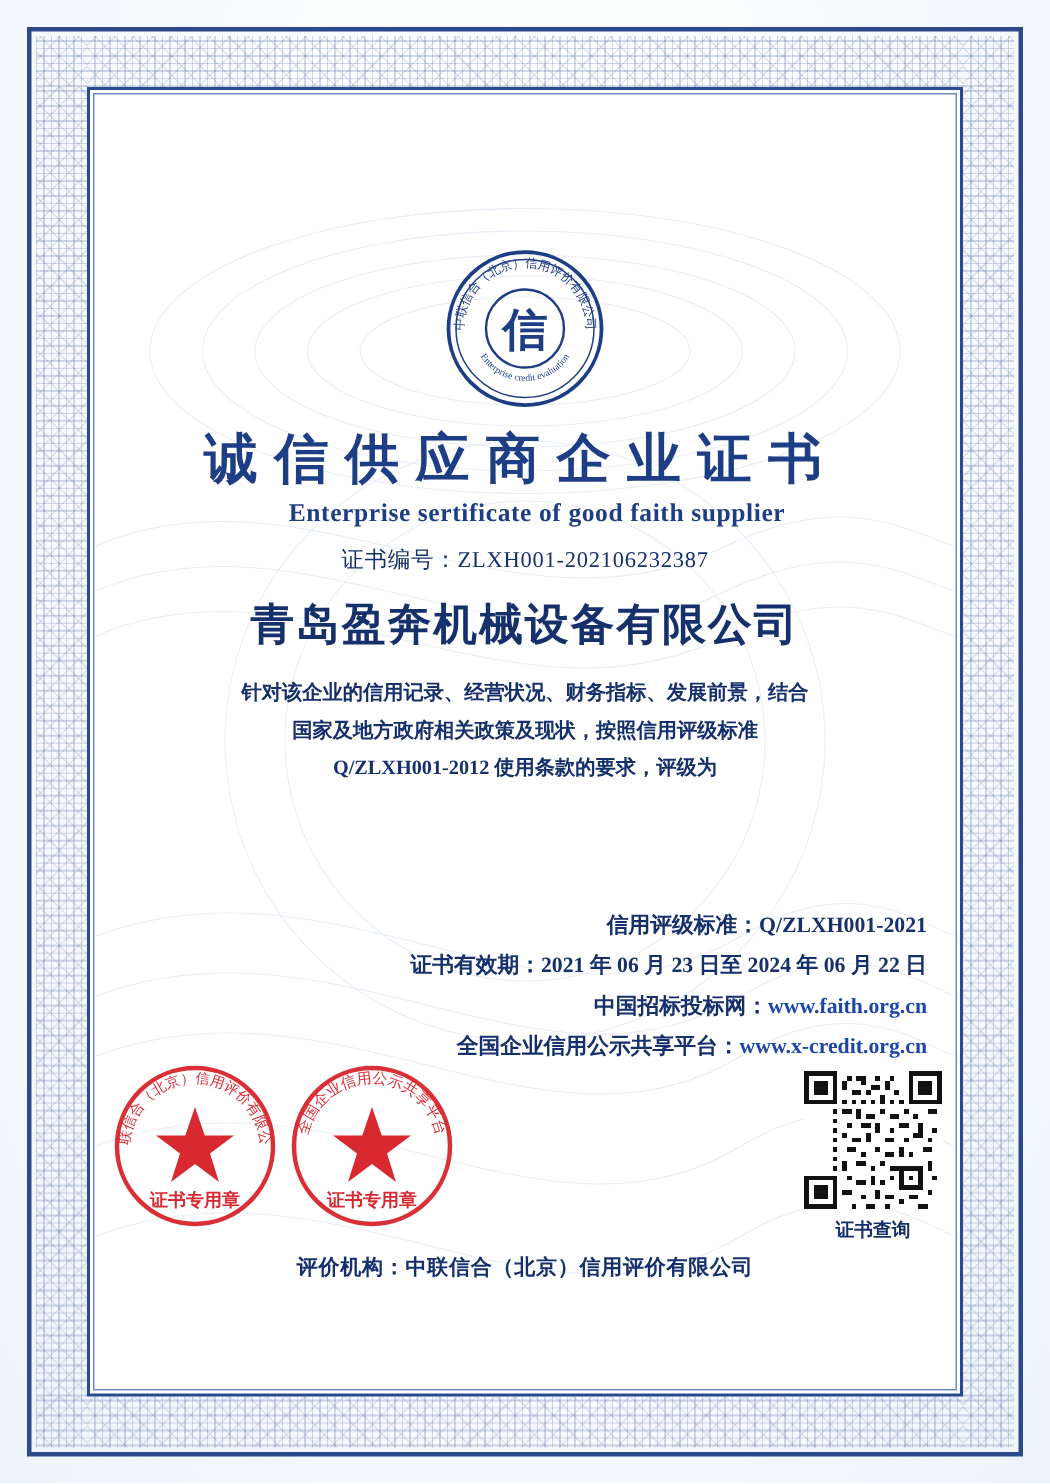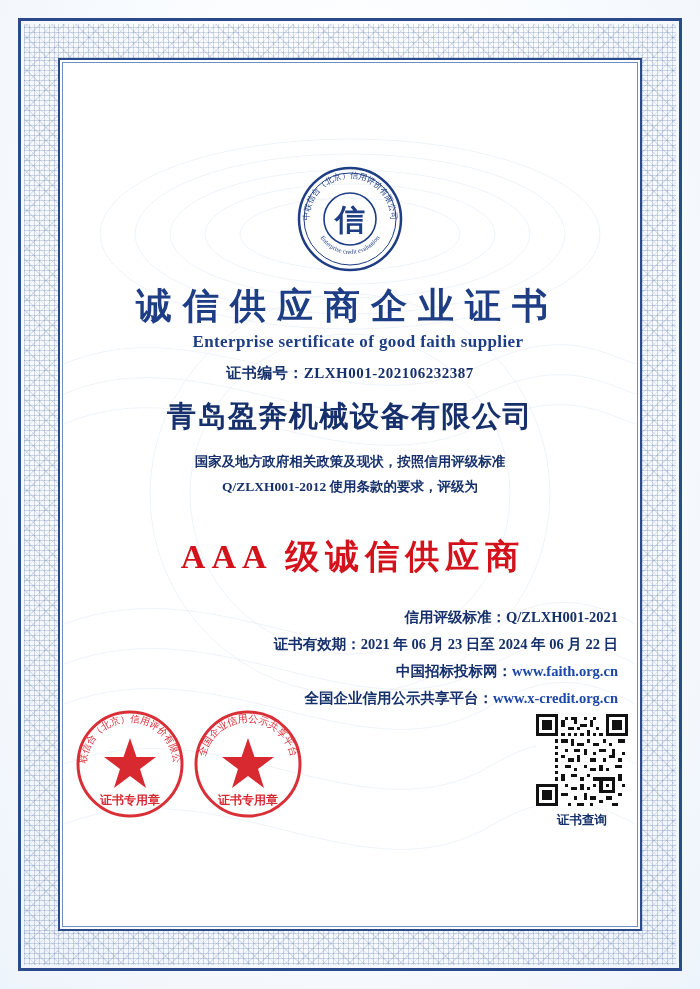--- a/index.html
+++ b/index.html
@@ -73,21 +73,21 @@
   }
   .title-en{
     position:absolute;top:268px;left:0;right:0;
     font-family:"Liberation Serif", serif;
     font-size:17px;font-weight:bold;color:#1d3d84;
     letter-spacing:.4px;
     margin-left:16px;
   }
   .cert-no{
     position:absolute;top:300px;left:0;right:0;
-    font-size:15px;font-weight:bold;color:#16306b;
+    font-size:15px;font-weight:normal;color:#16306b;
     letter-spacing:.5px;
   }
   .company{
     position:absolute;top:333px;left:0;right:0;
     font-size:29px;font-weight:bold;color:#16306b;
     letter-spacing:1.5px;
   }
   .para{
     position:absolute;top:385px;left:34px;right:34px;
     font-size:13.5px;color:#16306b;line-height:25px;
@@ -181,25 +181,25 @@
     </div>
 
     <div class="title-cn">诚信供应商企业证书</div>
     <div class="title-en">Enterprise sertificate of good faith supplier</div>
 
     <div class="cert-no">证书编号：ZLXH001-202106232387</div>
 
     <div class="company">青岛盈奔机械设备有限公司</div>
 
     <div class="para">
+      <div>针对该企业的信用记录、经营状况、财务指标、发展前景，结合</div>
       <div>国家及地方政府相关政策及现状，按照信用评级标准</div>
       <div>Q/ZLXH001-2012 使用条款的要求，评级为</div>
     </div>
 
-    <div class="grade">AAA 级诚信供应商</div>
 
     <div class="details">
       <div>
         <span>信用评级标准：</span><span>Q/ZLXH001-2021</span>
       </div>
       <div>
         <span>证书有效期：</span><span>2021 年 06 月 23 日至 2024 年 06 月 22 日</span>
       </div>
       <div>
         <span>中国招标投标网：</span><span class="url">www.faith.org.cn</span>
@@ -343,15 +343,16 @@
           <rect x="26" y="25" width="1" height="1"></rect>
           <rect x="10" y="28" width="1" height="1"></rect>
             <rect x="13" y="28" width="2" height="1"></rect>
           <rect x="17" y="28" width="1" height="1"></rect>
             <rect x="24" y="28" width="2" height="1"></rect>
         </g>
       </svg>
     </div>
     <div class="qr-label">证书查询</div>
 
+    <div class="issuer">评价机构：中联信合（北京）信用评价有限公司</div>
 
   </div>
 </div>
 
 </body></html>

